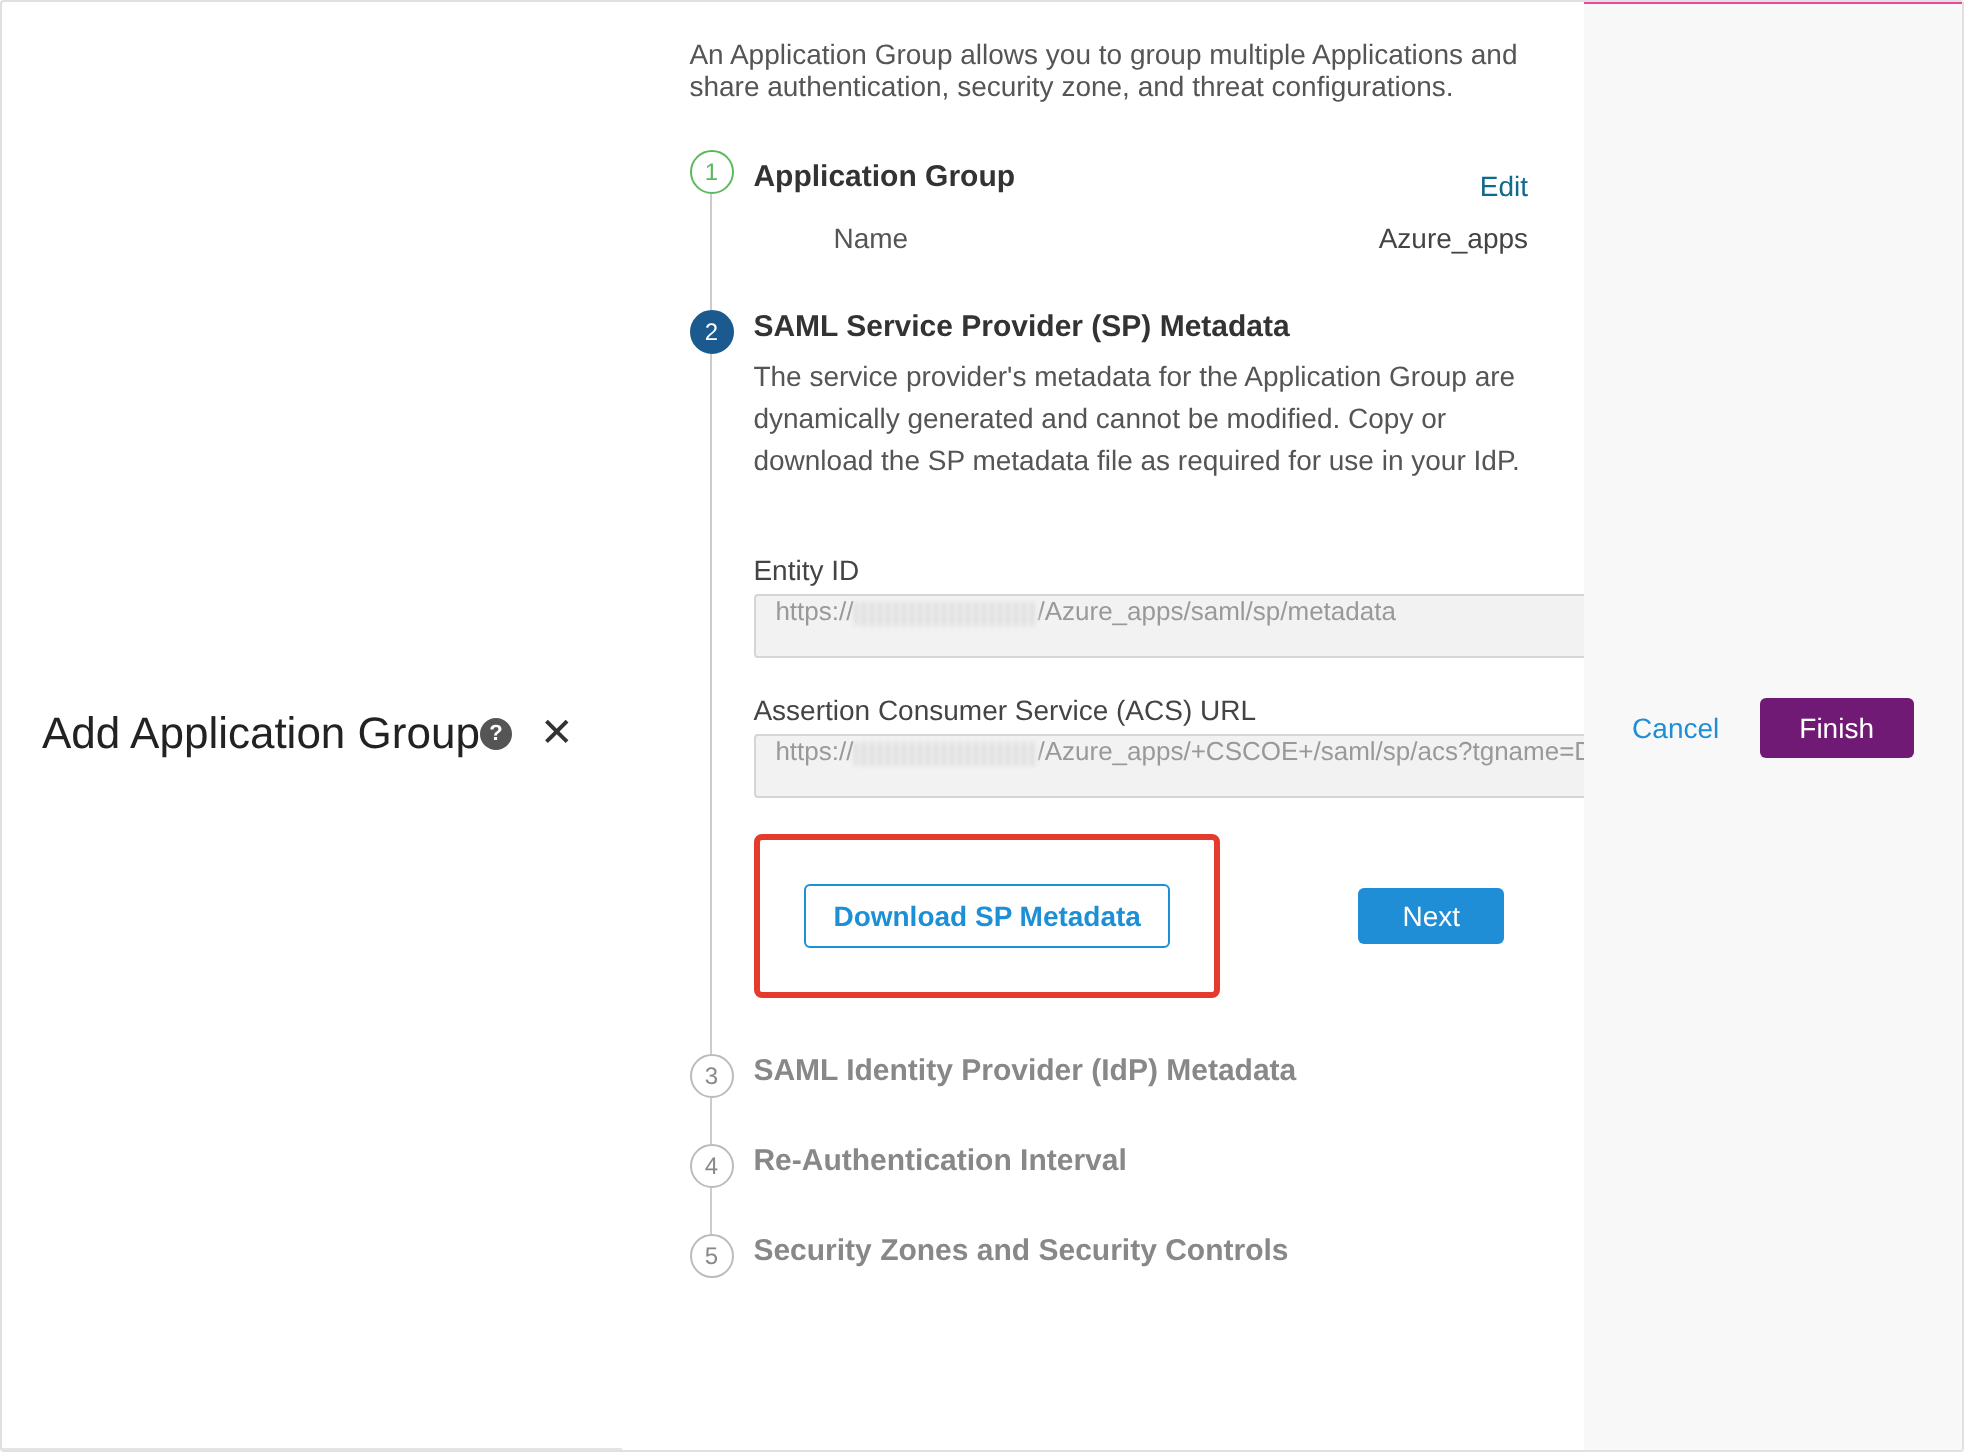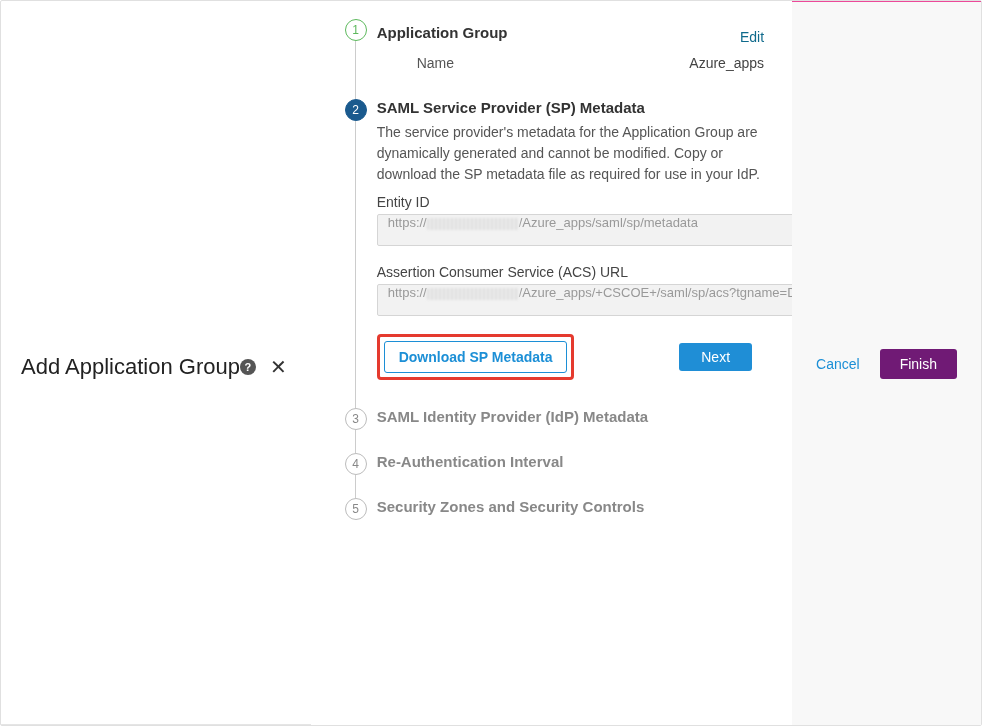--- a/index.html
+++ b/index.html
@@ -123,21 +123,21 @@
   }
   .edit-link {
     color: #0f6a8c;
     font-size: 14px;
     cursor: pointer;
     margin-top: 10px;
   }
   .step-desc {
     font-size: 14px;
     color: #555;
-    margin-bottom: 9px;
+    margin-bottom: 36px;
     line-height: 1.5;
   }
   .name-row {
     display: flex;
     padding-left: 40px;
     font-size: 14px;
     color: #555;
     margin-top: 10px;
   }
   .name-label {
@@ -185,21 +185,21 @@
     font-weight: 400;
     cursor: pointer;
   }
   .action-row {
     display: flex;
     align-items: center;
     margin-top: 8px;
   }
   .download-btn-wrap {
     border: 3px solid #e53a2e;
-    padding: 4px;
+    padding: 22px;
     border-radius: 4px;
   }
   .download-btn {
     border: 1px solid #1c8fd6;
     background: #fff;
     color: #1c8fd6;
     font-size: 14px;
     font-weight: 600;
     padding: 7px 14px;
     border-radius: 3px;
@@ -244,20 +244,21 @@
 <body>
 
 <div class="dialog">
   <div class="header">
     <div class="header-title">Add Application Group</div>
     <div class="help-icon">?</div>
     <div class="close-icon">✕</div>
   </div>
 
   <div class="body">
+    <div class="intro">An Application Group allows you to group multiple Applications and share authentication, security zone, and threat configurations.</div>
 
     <div class="steps">
 
       <div class="step">
         <div class="step-circle done">1</div>
         <div class="step-connector"></div>
         <div class="step-header">
           <div class="step-title">Application Group</div>
           <div class="edit-link">Edit</div>
         </div>

